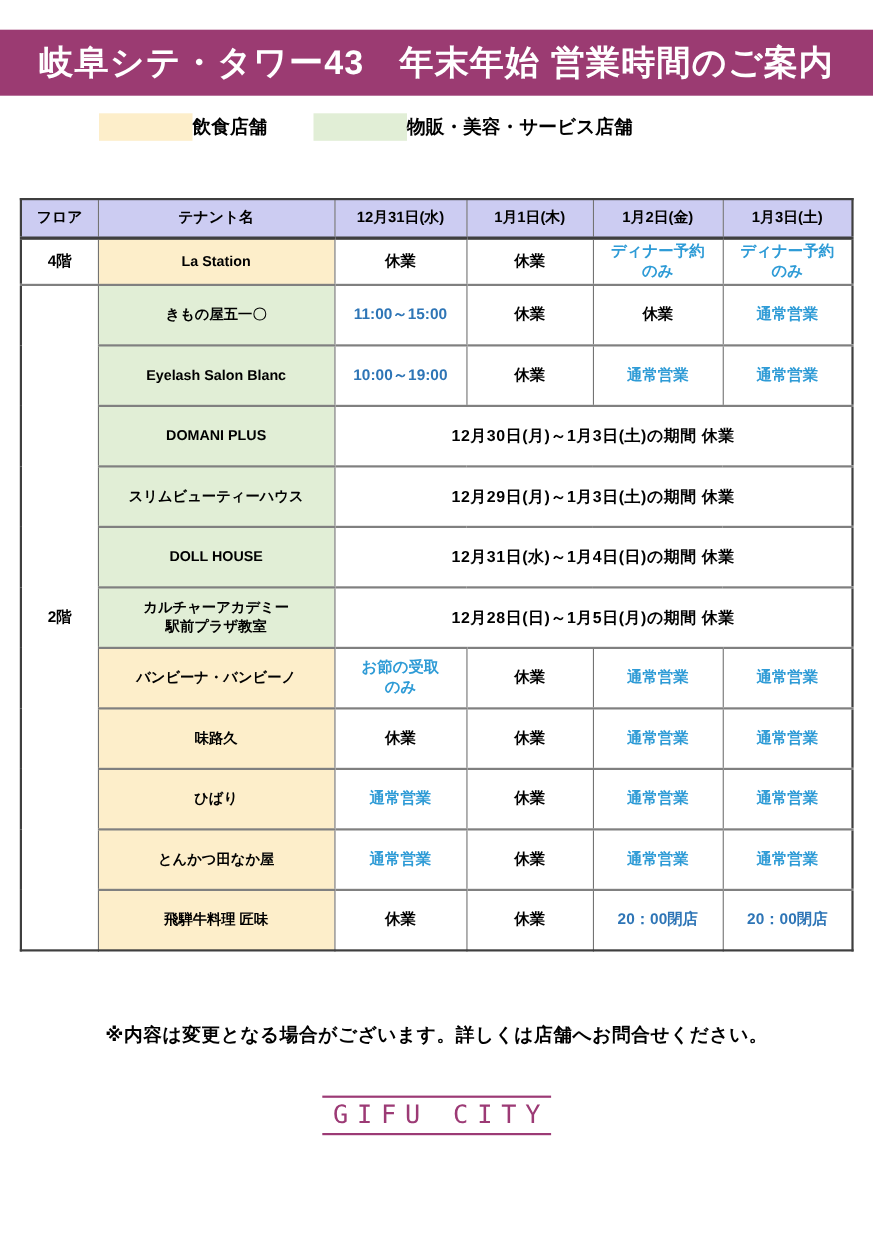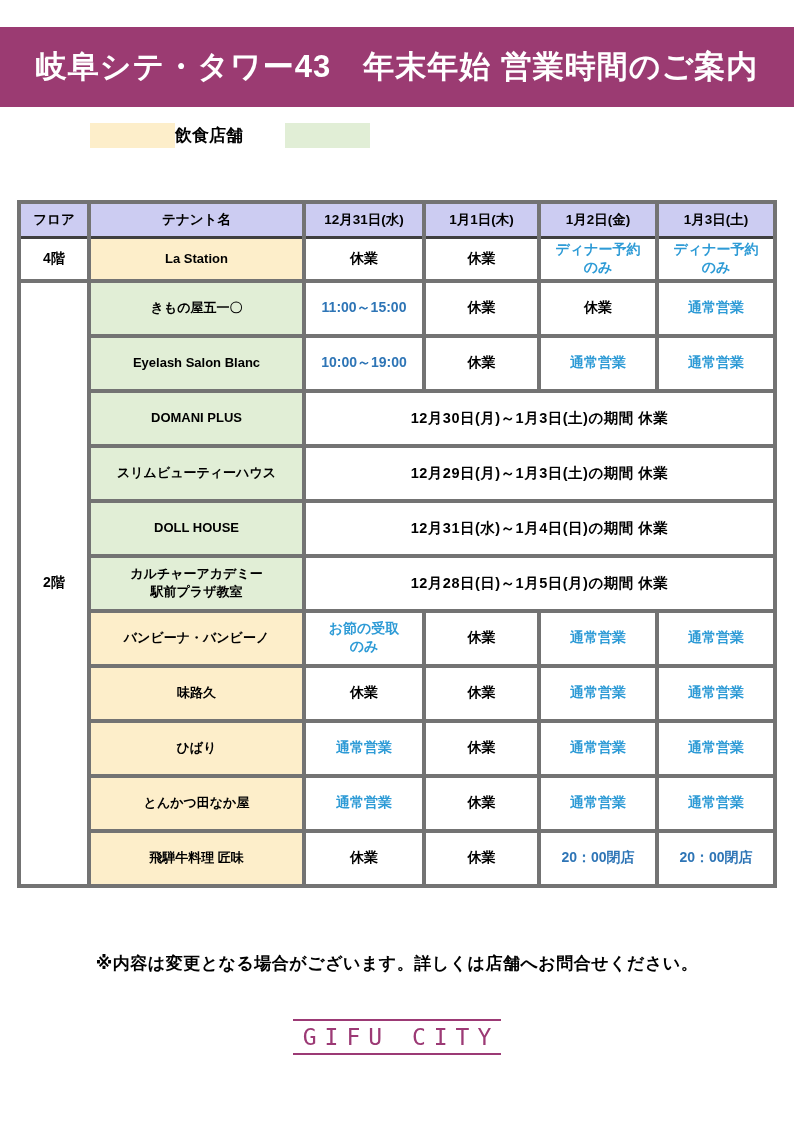--- a/index.html
+++ b/index.html
@@ -7,21 +7,21 @@
     --food-bg:#FDEECA; --retail-bg:#E1EED6; --time-blue:#2E75B6;
     --status-blue:#2E9BD6; --logo:#9C3A75;
   }
   *{box-sizing:border-box; margin:0; padding:0;}
   html,body{width:794px; background:#fff;}
   body{
     height:1123px; overflow:hidden; position:relative;
     font-family:"Liberation Sans","DejaVu Sans",sans-serif; color:#000;
   }
   .banner{
-    margin-top:27px; height:80px; background:var(--banner-bg);
+    margin-top:27px; height:60px; background:var(--banner-bg);
     display:flex; align-items:center; justify-content:center;
   }
   .banner h1{
     color:var(--banner-text); font-size:31px; font-weight:bold; letter-spacing:1px;
     white-space:nowrap;
   }
   .legend{
     margin:16px 0 0 90px; display:flex; align-items:center; height:25px;
   }
   .swatch{width:85px; height:25px; display:inline-block;}
@@ -30,21 +30,21 @@
   .legend-label{font-size:17px; font-weight:bold; white-space:nowrap;}
   .legend-label.first{margin-right:42px;}
 
   table{
     margin:52px auto 0 auto; border-collapse:collapse;
     border:2px solid #3F3F3F; table-layout:fixed; width:756px;
   }
   col.c-floor{width:70px;} col.c-tenant{width:215px;}
   col.c-d1{width:120px;} col.c-d2{width:115px;} col.c-d3{width:118px;} col.c-d4{width:118px;}
   th,td{
-    border:4px solid #737373; text-align:center; vertical-align:middle;
+    border:1px solid #737373; text-align:center; vertical-align:middle;
     font-weight:bold; white-space:pre-line; padding:2px;
   }
   thead tr{height:35px;}
   thead th{
     background:var(--header-bg); font-size:13.5px;
     border-bottom:3px solid #3F3F3F;
   }
   tbody tr{height:55px;}
   tbody tr.first{height:42px;margin-left:20px;}
   tbody td{border-top:2px solid #808080; font-size:14px;}
@@ -78,20 +78,21 @@
 <body>
 
 <div class="banner">
   <h1>岐阜シテ・タワー43　年末年始 営業時間のご案内</h1>
 </div>
 
 <div class="legend">
   <span class="swatch food"></span>
   <span class="legend-label first">飲食店舗</span>
   <span class="swatch retail"></span>
+  <span class="legend-label">物販・美容・サービス店舗</span>
 </div>
 
 <table>
   <colgroup>
     <col class="c-floor">
       <col class="c-tenant">
     <col class="c-d1">
       <col class="c-d2">
       <col class="c-d3">
       <col class="c-d4">

